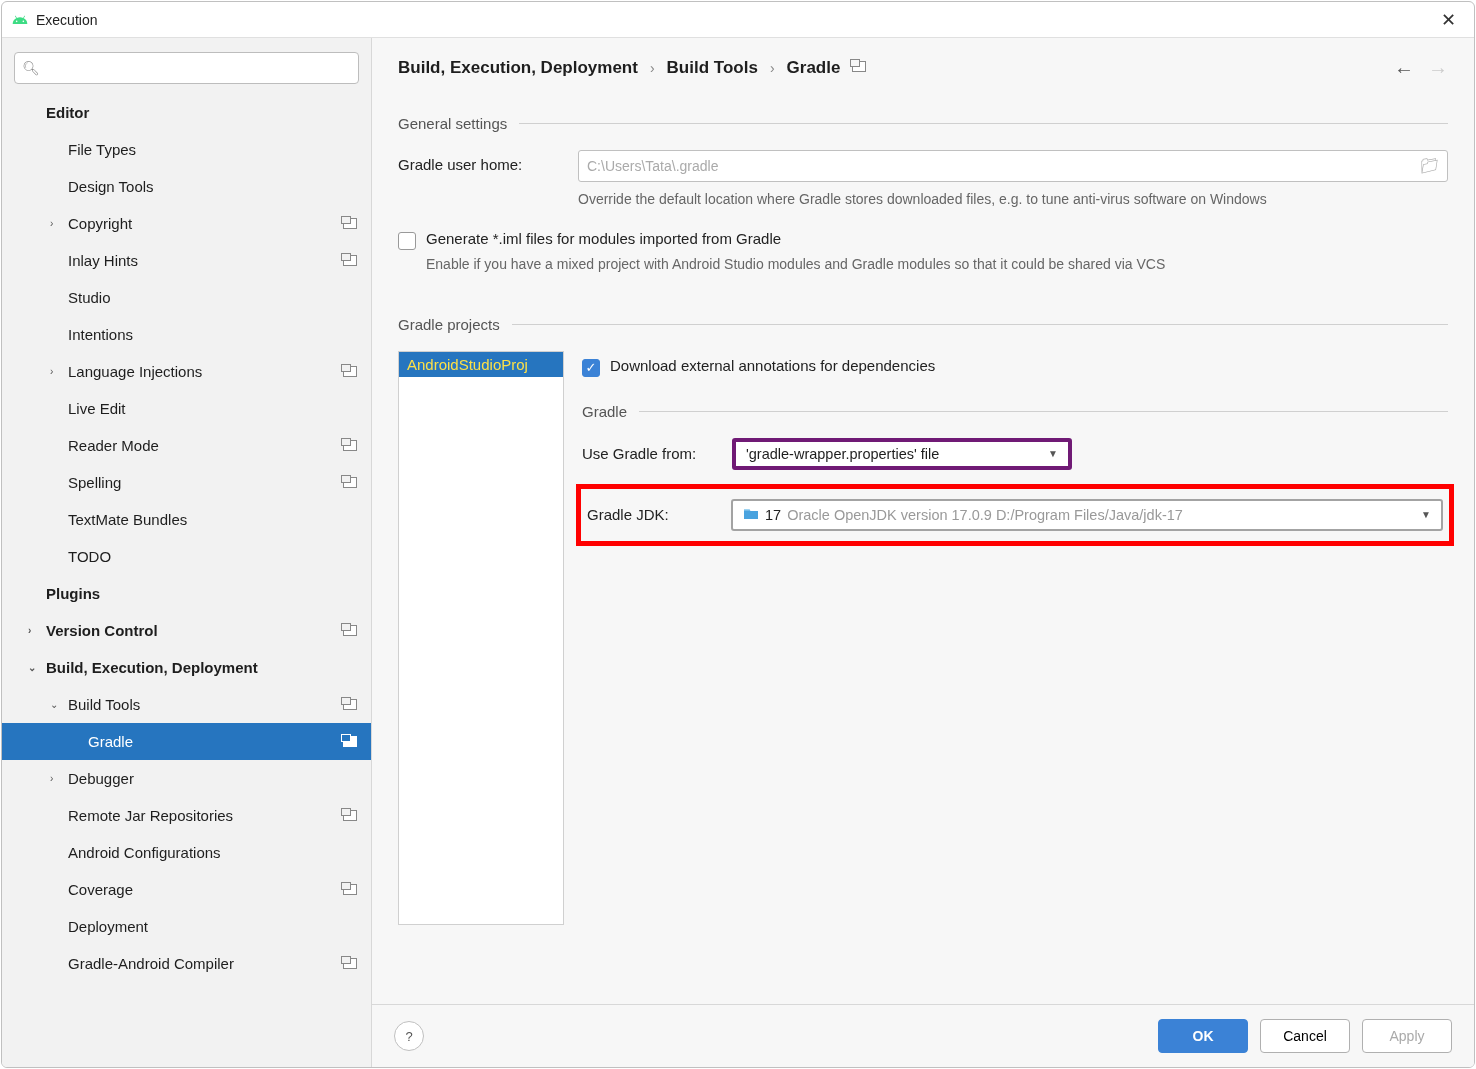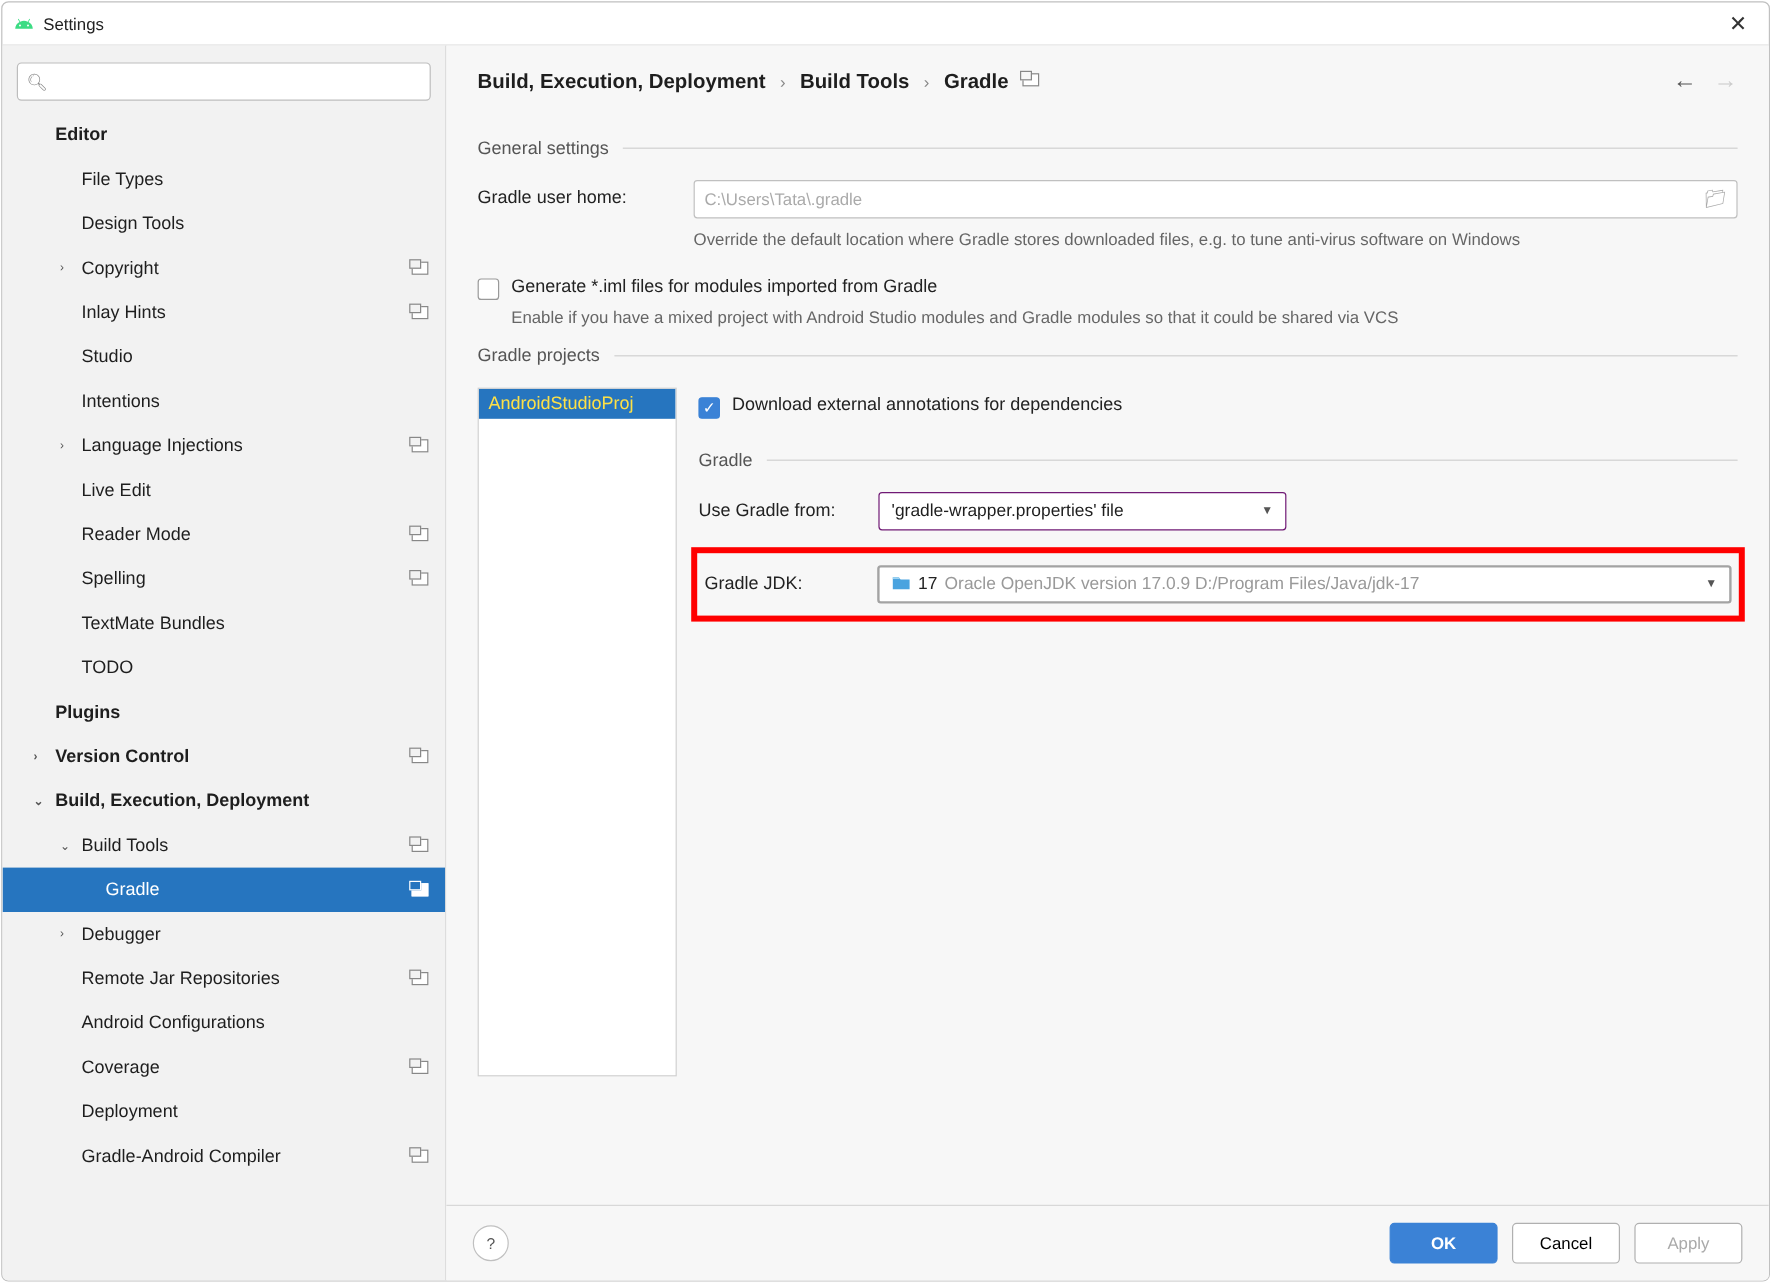--- a/index.html
+++ b/index.html
@@ -266,21 +266,21 @@
   padding: 4px 8px;
   white-space: nowrap;
   overflow: hidden;
 }
 .project-settings { flex: 1; padding-top: 6px; }
 
 .select {
   display: inline-flex;
   align-items: center;
   background: #fff;
-  border: 1px solid #701a75;
+  border: 4px solid #701a75;
   border-radius: 3px;
   height: 32px;
   padding: 0 10px;
   cursor: pointer;
   min-width: 340px;
   font-size: 14.5px;
 }
 .select .sel-text { flex: 1; }
 .select .sel-arrow { color: #555; font-size: 10px; margin-left: 10px; }
 .form-row.inline {
@@ -373,21 +373,21 @@
 </head>
 <body>
 
 <div class="window">
   <div class="titlebar">
     <span class="android-icon">
       <svg viewBox="0 0 24 24" width="16" height="16">
           <path fill="#3ddc84" d="M17.6 9.48l1.84-3.18a.5.5 0 00-.86-.5L16.7 9.05a11 11 0 00-9.4 0L5.42 5.8a.5.5 0 00-.86.5L6.4 9.48A10 10 0 001 18h22a10 10 0 00-5.4-8.52zM7 15.25A1.25 1.25 0 118.25 14 1.25 1.25 0 017 15.25zm10 0A1.25 1.25 0 1118.25 14 1.25 1.25 0 0117 15.25z"></path>
         </svg>
     </span>
-    <span class="title">Settings</span>
+    <span class="title">Execution</span>
     <span class="close">✕</span>
   </div>
 
   <div class="body">
     <div class="sidebar">
       <div class="search-wrap">
         <div class="search-icon-pos">
           <span class="magnify">🔍︎</span>
           <input class="search-input" type="text" style="">
         </div>
@@ -515,21 +515,21 @@
             <div class="hint">Override the default location where Gradle stores downloaded files, e.g. to tune anti-virus software on Windows</div>
           </div>
         </div>
 
         <div class="checkbox-row">
           <div class="checkbox"></div>
           <div class="checkbox-label">Generate *.iml files for modules imported from Gradle</div>
         </div>
         <div class="checkbox-hint">Enable if you have a mixed project with Android Studio modules and Gradle modules so that it could be shared via VCS</div>
 
-        <div class="section-header" style="margin-top:16px;">
+        <div class="section-header" style="margin-top:44px;">
           <span class="txt">Gradle projects</span>
           <div class="line"></div>
         </div>
 
         <div class="projects-layout">
           <div class="project-list">
             <div class="project-item">AndroidStudioProj</div>
           </div>
           <div class="project-settings">
             <div class="checkbox-row" style="margin-top:0;">

